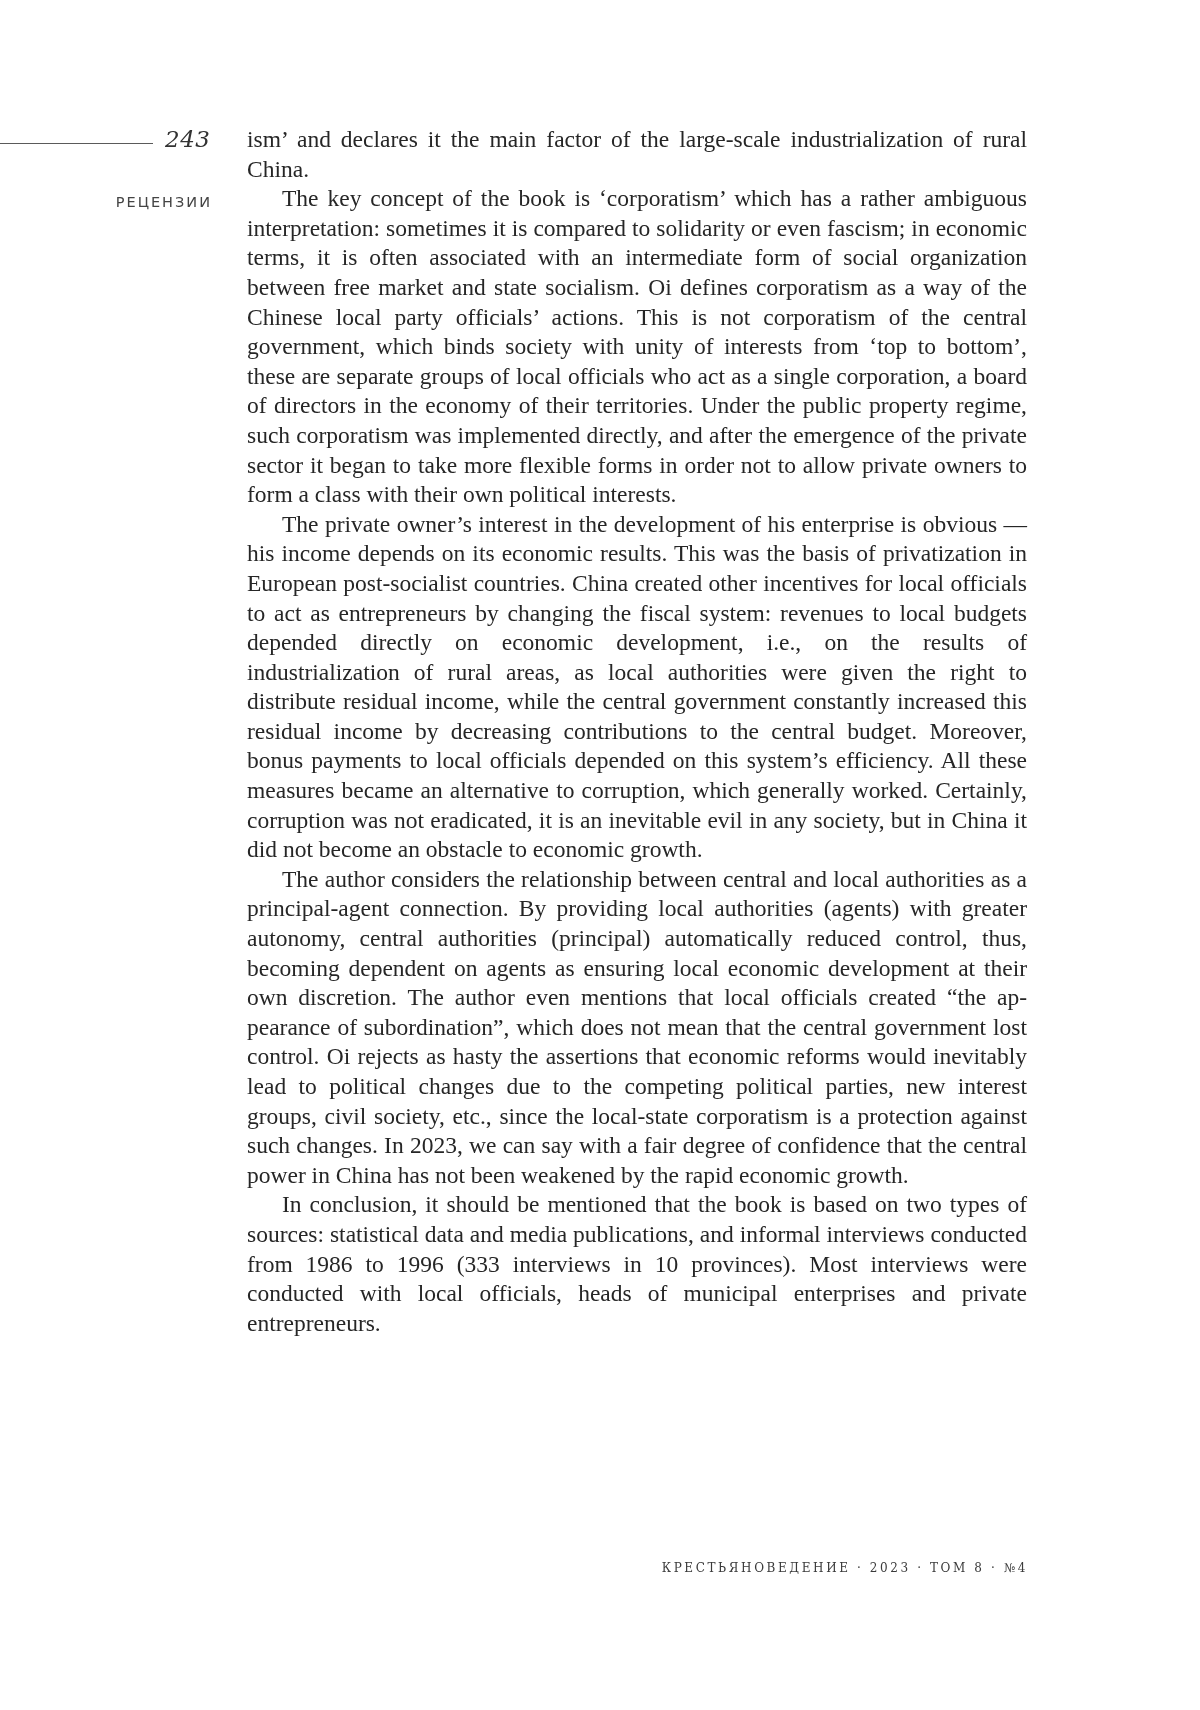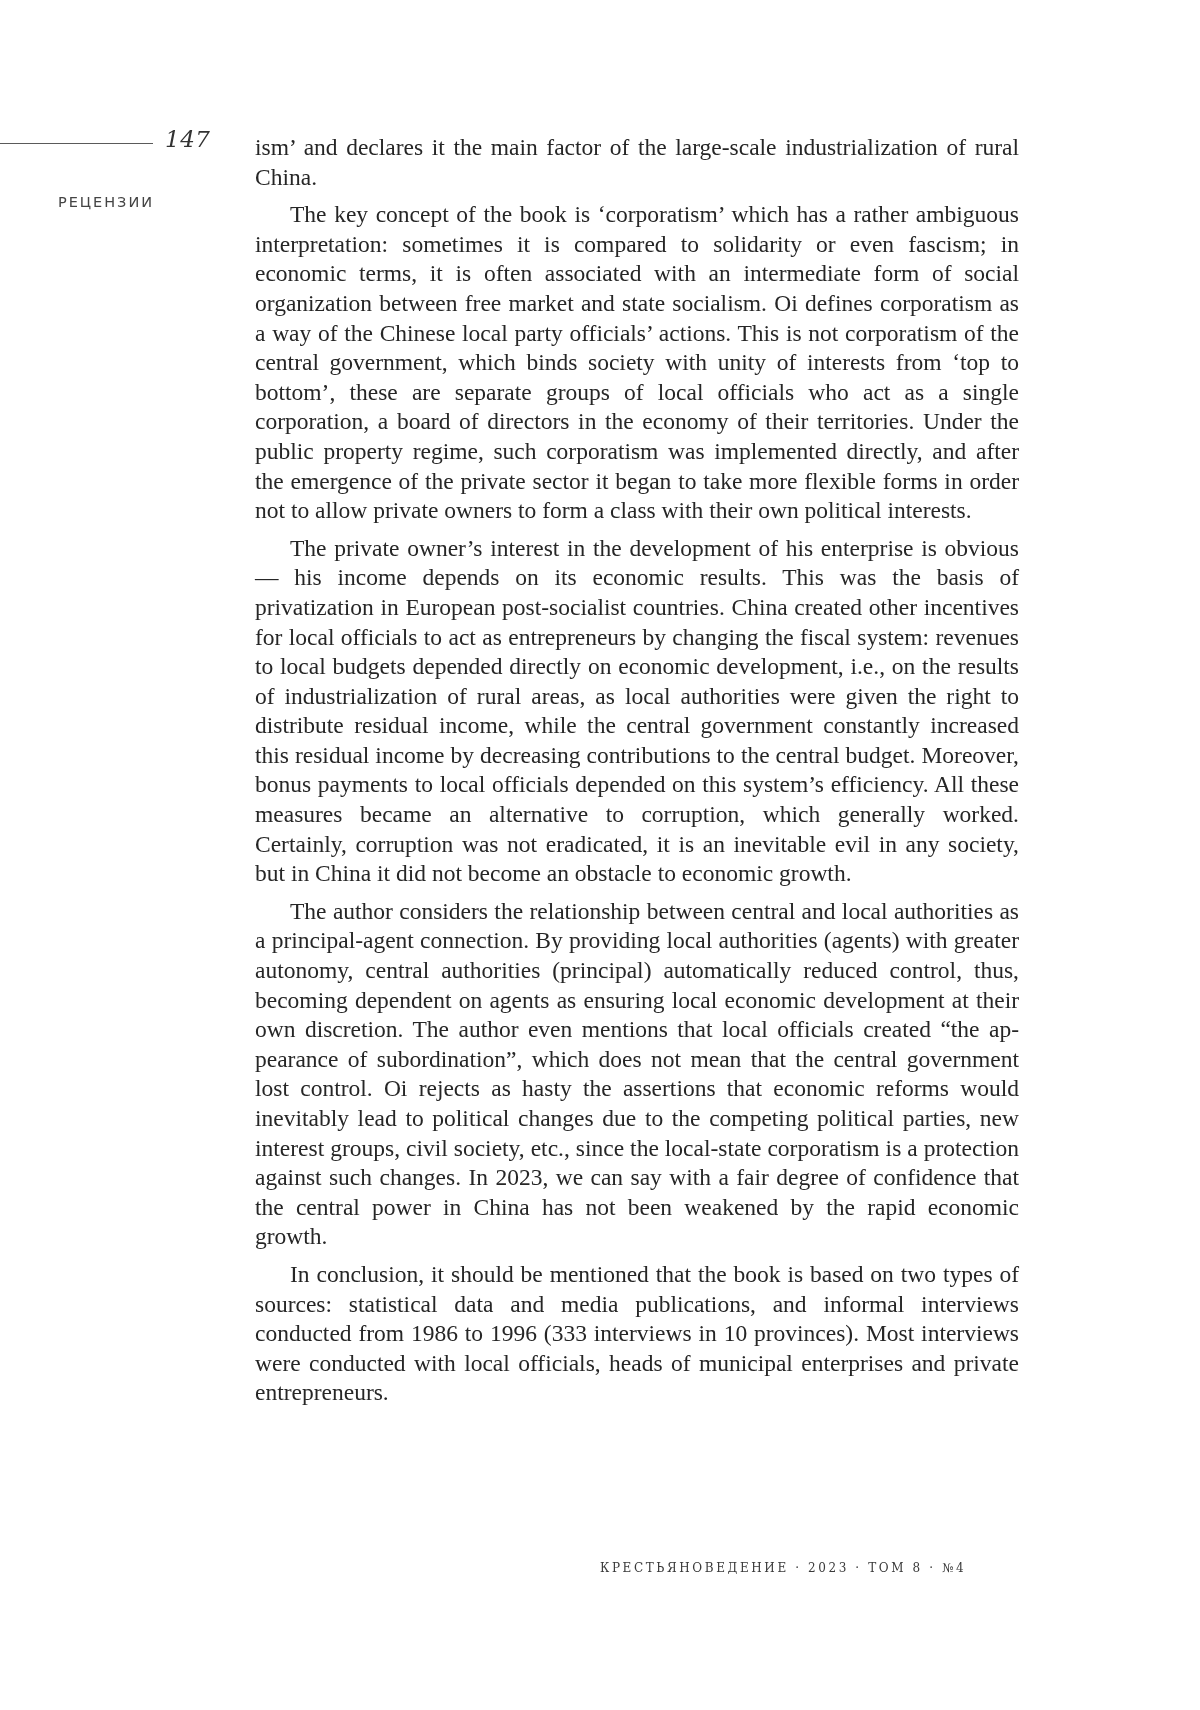--- a/index.html
+++ b/index.html
@@ -7,43 +7,43 @@
   .rule {
     position: absolute; left: 0; top: 143px; width: 153px; height: 0;
     border-top: 1.2px solid #5a5a5a;
   }
   .page-num {
     position: absolute; left: 165px; top: 126px;
     font-family: "DejaVu Serif", serif; font-style: italic;
     font-size: 23px; color: #333; letter-spacing: 0.5px;
   }
   .section-label {
-    position: absolute; left: 0; top: 194px; width: 212px; text-align: center;
+    position: absolute; left: 0; top: 194px; width: 212px; text-align: right;
     font-family: "DejaVu Sans", sans-serif; font-size: 14.5px;
     letter-spacing: 2px; color: #444;
   }
   .body-text {
     position: absolute; left: 247px; top: 125px; width: 780px;
     font-family: "Liberation Serif", serif; font-size: 23.5px;
     line-height: 29.6px; color: #262626; text-align: justify;
     hyphens: manual;
   }
-  .body-text p { margin: 8px; text-indent: 0; }
+  .body-text p { margin: 0; text-indent: 0; }
   .body-text p.indent { text-indent: 35px; font-family: Liberation Serif, serif; }
   .footer {
-    position: absolute; left: 600px; top: 1561px; width: 428px; 
+    position: absolute; left: 600px; top: 1561px; width: 428px; text-align: right;
     font-family: "DejaVu Serif", serif; font-size: 12px;
     letter-spacing: 2.6px; color: #3a3a3a;
   }
 </style>
 </head>
 <body>
 
 <div class="rule"></div>
-<div class="page-num">147</div>
+<div class="page-num">243</div>
 <div class="section-label">РЕЦЕНЗИИ</div>
 
 <div class="body-text">
   <p>ism’ and declares it the main factor of the large-scale industrializa­tion of rural China.</p>
   <p class="indent">The key concept of the book is ‘corporatism’ which has a rather ambiguous interpretation: sometimes it is compared to solidarity or even fascism; in economic terms, it is often associated with an inter­mediate form of social organization between free market and state socialism. Oi defines corporatism as a way of the Chinese local party officials’ actions. This is not corporatism of the central government, which binds society with unity of interests from ‘top to bottom’, these are separate groups of local officials who act as a single corporation, a board of directors in the economy of their territories. Under the pub­lic property regime, such corporatism was implemented directly, and after the emergence of the private sector it began to take more flex­ible forms in order not to allow private owners to form a class with their own political interests.</p>
   <p class="indent">The private owner’s interest in the development of his enterprise is obvious — his income depends on its economic results. This was the basis of privatization in European post-socialist countries. China created other incentives for local officials to act as entrepreneurs by changing the fiscal system: revenues to local budgets depended direct­ly on economic development, i.e., on the results of industrialization of rural areas, as local authorities were given the right to distribute residual income, while the central government constantly increased this residual income by decreasing contributions to the central budget. Moreover, bonus payments to local officials depended on this system’s efficiency. All these measures became an alternative to corruption, which generally worked. Certainly, corruption was not eradicated, it is an inevitable evil in any society, but in China it did not become an obstacle to economic growth.</p>
   <p class="indent">The author considers the relationship between central and local authorities as a principal-agent connection. By providing local au­thorities (agents) with greater autonomy, central authorities (prin­cipal) automatically reduced control, thus, becoming dependent on agents as ensuring local economic development at their own discre­tion. The author even mentions that local officials created “the ap­pearance of subordination”, which does not mean that the central government lost control. Oi rejects as hasty the assertions that eco­nomic reforms would inevitably lead to political changes due to the competing political parties, new interest groups, civil society, etc., since the local-state corporatism is a protection against such changes. In 2023, we can say with a fair degree of confidence that the central power in China has not been weakened by the rapid economic growth.</p>
   <p class="indent">In conclusion, it should be mentioned that the book is based on two types of sources: statistical data and media publications, and in­formal interviews conducted from 1986 to 1996 (333 interviews in 10 provinces). Most interviews were conducted with local officials, heads of municipal enterprises and private entrepreneurs.</p>
 </div>
 

